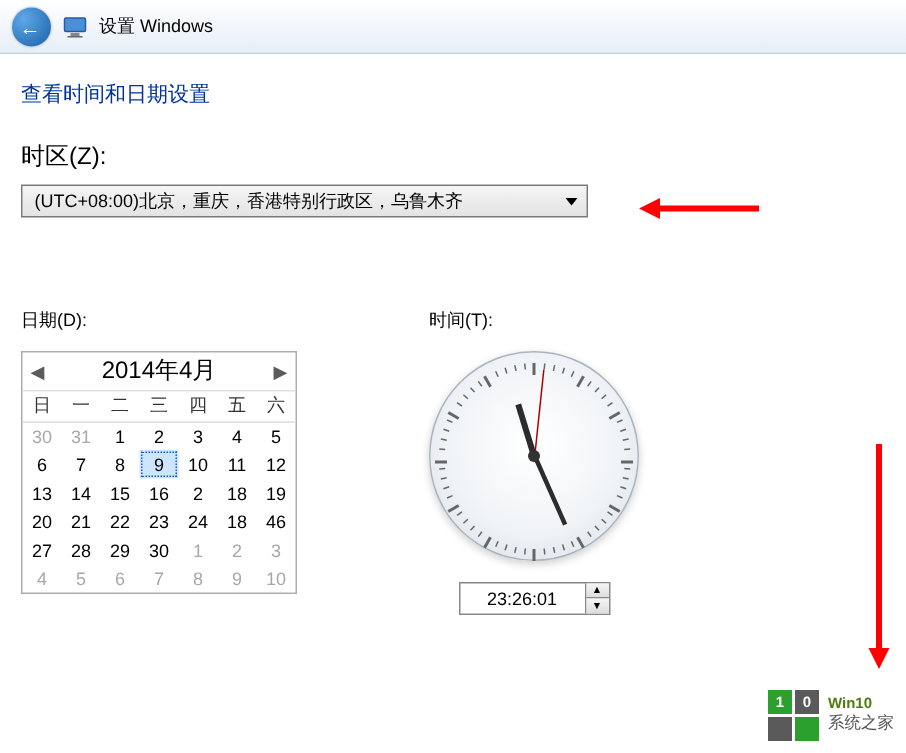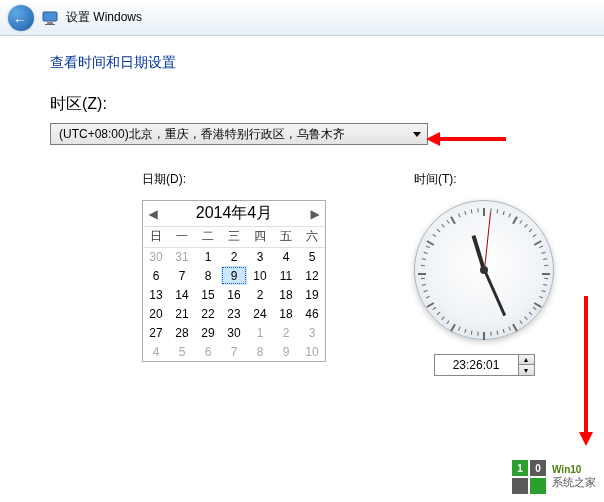--- a/index.html
+++ b/index.html
@@ -49,21 +49,21 @@
       justify-content: center;
     }
     .header-title {
       font-size: 12px;
       color: #000;
     }
 
     
     .content {
       position: relative;
-      padding: 18px 50px;
+      padding: 18px 14px;
       height: calc(100% - 36px);
     }
 
     .page-heading {
       color: #003399;
       font-size: 14px;
       margin-bottom: 22px;
     }
 
     .tz-label {
@@ -88,23 +88,22 @@
       font-size: 12px;
     }
     .tz-caret {
       border-left: 4px solid transparent;
       border-right: 4px solid transparent;
       border-top: 5px solid #000;
     }
 
     .row {
       display: flex;
-      margin-top: 26px;
+      margin-top: 60px;
       gap: 88px;
-      justify-content: flex-end;
     }
     .section-label {
       font-size: 12px;
       margin-bottom: 12px;
     }
 
     
     .calendar {
       width: 184px;
       border: 1px solid #adadad;

